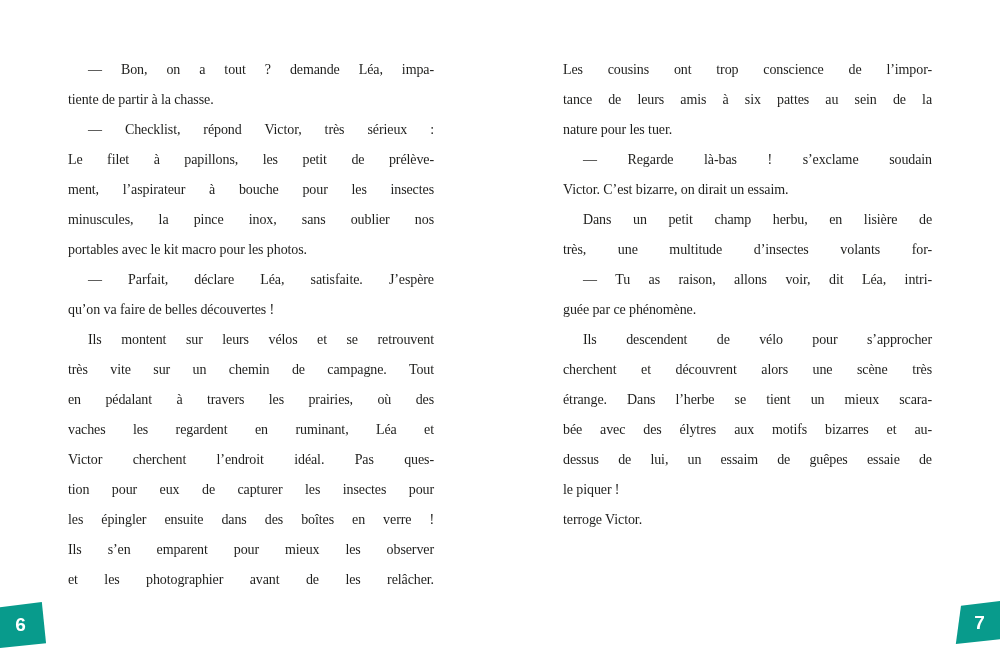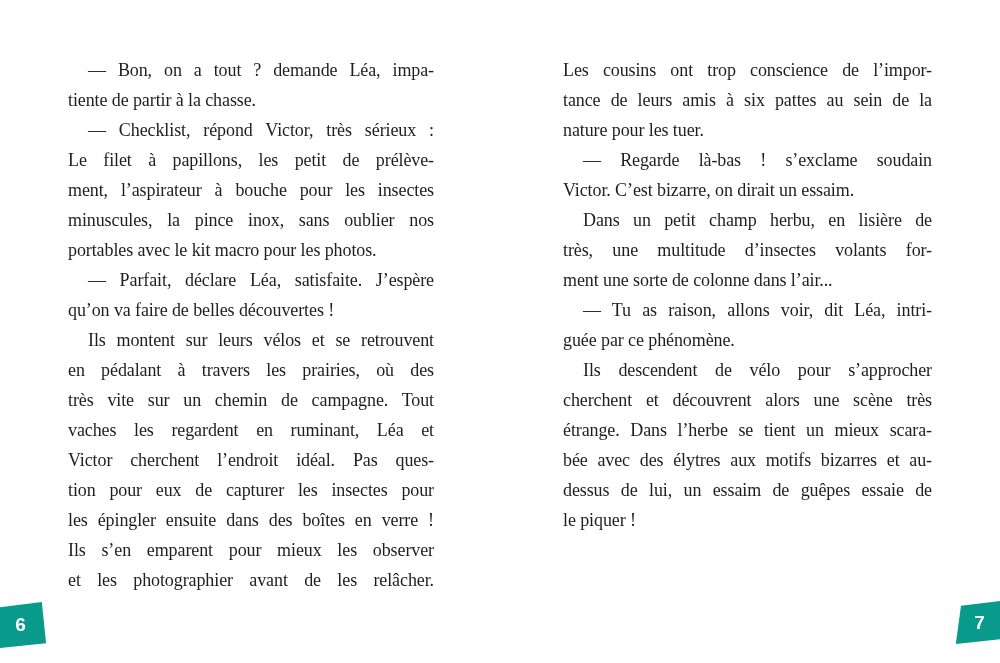--- a/index.html
+++ b/index.html
@@ -12,21 +12,21 @@
     width: 1000px;
     height: 663px;
     background: #ffffff;
     overflow: hidden;
     font-family: "Liberation Serif", "DejaVu Serif", serif;
     color: #1e1e1c;
   }
   .text-block {
     position: absolute;
     top: 55px;
-    font-size: 18px;
+    font-size: 14px;
     line-height: 30px;
     letter-spacing: -0.1px;
   }
   .text-block.left  { left: 68px;  width: 366px; }
   .text-block.right { left: 563px; width: 369px; }
   .line {
     text-align: justify;
     text-align-last: justify;
   }
   .line.para-end {
@@ -74,47 +74,47 @@
       <div class="line indented">— Bon, on a tout ? demande Léa, impa-</div>
       <div class="line para-end">tiente de partir à la chasse.</div>
       <div class="line indented">— Checklist, répond Victor, très sérieux :</div>
       <div class="line">Le filet à papillons, les petit de prélève-</div>
       <div class="line">ment, l’aspirateur à bouche pour les insectes</div>
       <div class="line">minuscules, la pince inox, sans oublier nos</div>
       <div class="line para-end">portables avec le kit macro pour les photos.</div>
       <div class="line indented">— Parfait, déclare Léa, satisfaite. J’espère</div>
       <div class="line para-end">qu’on va faire de belles découvertes !</div>
       <div class="line indented">Ils montent sur leurs vélos et se retrouvent</div>
+      <div class="line">très vite sur un chemin de campagne. Tout</div>
       <div class="line">en pédalant à travers les prairies, où des</div>
-      <div class="line">très vite sur un chemin de campagne. Tout</div>
       <div class="line">vaches les regardent en ruminant, Léa et</div>
       <div class="line">Victor cherchent l’endroit idéal. Pas ques-</div>
       <div class="line">tion pour eux de capturer les insectes pour</div>
       <div class="line">les épingler ensuite dans des boîtes en verre !</div>
       <div class="line">Ils s’en emparent pour mieux les observer</div>
       <div class="line">et les photographier avant de les relâcher.</div>
     </div>
 
   <div class="text-block right">
       <div class="line">Les cousins ont trop conscience de l’impor-</div>
       <div class="line">tance de leurs amis à six pattes au sein de la</div>
       <div class="line para-end">nature pour les tuer.</div>
       <div class="line indented">— Regarde là-bas ! s’exclame soudain</div>
       <div class="line para-end">Victor. C’est bizarre, on dirait un essaim.</div>
       <div class="line indented">Dans un petit champ herbu, en lisière de</div>
       <div class="line">très, une multitude d’insectes volants for-</div>
-      <div class="line para-end">ment une sorte de colonne dans l’air...</div>
       <div class="line indented">— Tu as raison, allons voir, dit Léa, intri-</div>
       <div class="line para-end">guée par ce phénomène.</div>
       <div class="line indented">Ils descendent de vélo pour s’approcher</div>
       <div class="line">cherchent et découvrent alors une scène très</div>
       <div class="line">étrange. Dans l’herbe se tient un mieux scara-</div>
       <div class="line">bée avec des élytres aux motifs bizarres et au-</div>
       <div class="line">dessus de lui, un essaim de guêpes essaie de</div>
       <div class="line para-end">le piquer !</div>
+      <div class="line para-end">terroge Victor.</div>
     </div>
 
   <div class="badge badge-left">
     <span>6</span>
   </div>
 
   <div class="badge badge-right">
     <span>7</span>
   </div>
 

